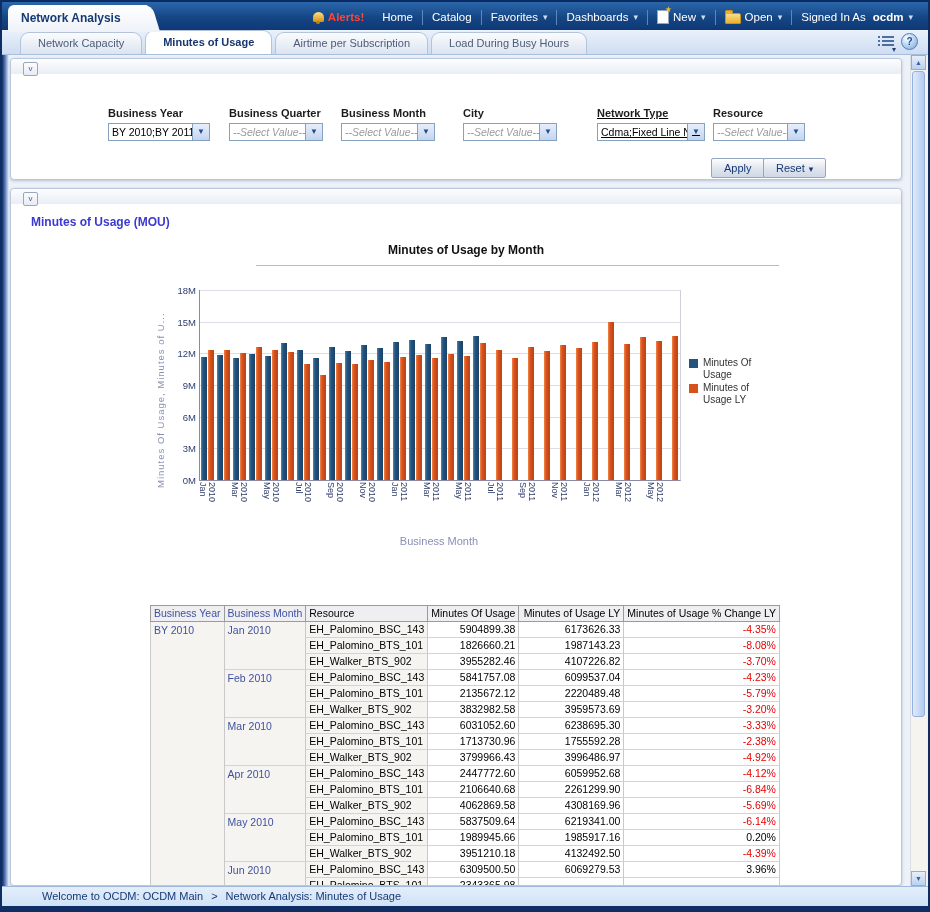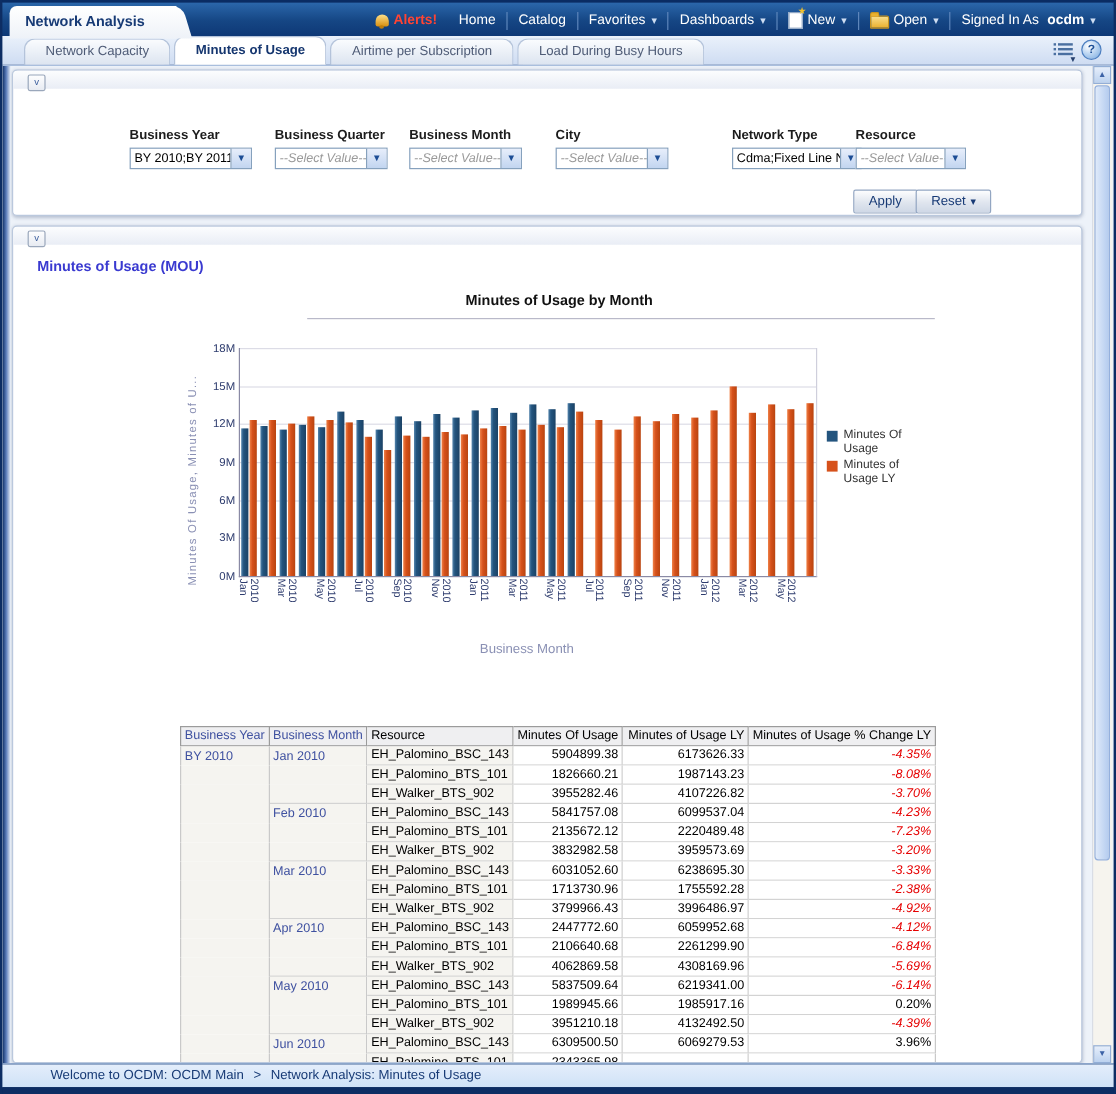--- a/index.html
+++ b/index.html
@@ -106,21 +106,21 @@
       height:16px;line-height:15px;padding:0 3px;text-align:left;box-sizing:border-box;overflow:hidden;white-space:nowrap;}
   #mou-table th:first-child{border-left:1px solid #9b9b9b;}
   #mou-table th.hdr-link{color:#3f51a0;}
   #mou-table th.num{text-align:right;}
   #mou-table td{height:16px;line-height:15px;padding:0 3px;box-sizing:border-box;overflow:hidden;white-space:nowrap;
       border-right:1px solid #c9c9c9;border-bottom:1px solid #d3d3d3;background:#fff;}
   #mou-table td:first-child{border-left:1px solid #c9c9c9;margin-left:28px;}
   #mou-table td.attr{background:#f5f4f0;}
   #mou-table td.link{color:#3f51a0;}
   #mou-table td.num{text-align:right;}
-  #mou-table td.neg{color:#e60000;font-style:italic;}
+  #mou-table td.neg{color:#e60000;}
   #mou-table td.noborder{border-bottom:none;}
 
   
   #scrollbar{position:absolute;right:1px;top:0;bottom:0;width:16px;background:#f6f4ee;border-left:1px solid #d9dde5;}
   .sb-btn{position:absolute;left:0;width:15px;height:15px;background:linear-gradient(#e6eefb,#bcd2ef);
       border:1px solid #93aed6;box-sizing:border-box;color:#3c62a6;font-size:7px;text-align:center;line-height:13px;cursor:pointer;}
   #sb-up{top:0;}
   #sb-down{bottom:0;}
   #sb-thumb{position:absolute;left:1px;top:16px;width:13px;height:646px;cursor:pointer;
       background:linear-gradient(90deg,#dfeafa,#b4ccef);border:1px solid #94b0dd;border-radius:3px;box-sizing:border-box;}
@@ -225,21 +225,21 @@
             <div class="select-btn">▼</div>
           </div>
         </div>
         <div class="filter-group" style="left: 452px;">
           <div class="filter-label">City</div>
           <div class="selectbox" style="width: 94px;">
             <div class="select-value placeholder">--Select Value--</div>
             <div class="select-btn">▼</div>
           </div>
         </div>
-        <div class="filter-group" style="left: 599px;">
+        <div class="filter-group" style="left: 586px; text-decoration: underline;">
           <div class="filter-label">Network Type</div>
           <div class="selectbox" style="width: 108px;">
             <div class="select-value">Cdma;Fixed Line Netw</div>
             <div class="select-btn">▼</div>
           </div>
         </div>
         <div class="filter-group" style="left: 702px;">
           <div class="filter-label">Resource</div>
           <div class="selectbox" style="width: 92px;">
             <div class="select-value placeholder">--Select Value--</div>
@@ -445,21 +445,21 @@
               <td class="num">5841757.08</td>
               <td class="num">6099537.04</td>
               <td class="num neg">-4.23%</td>
             </tr>
             <tr>
               <td class="attr link noborder"></td>
               <td class="attr link noborder"></td>
               <td class="attr">EH_Palomino_BTS_101</td>
               <td class="num">2135672.12</td>
               <td class="num">2220489.48</td>
-              <td class="num neg">-7.23%</td>
+              <td class="num neg">-5.79%</td>
             </tr>
             <tr>
               <td class="attr link noborder"></td>
               <td class="attr link"></td>
               <td class="attr">EH_Walker_BTS_902</td>
               <td class="num">3832982.58</td>
               <td class="num">3959573.69</td>
               <td class="num neg">-3.20%</td>
             </tr>
             <tr>

